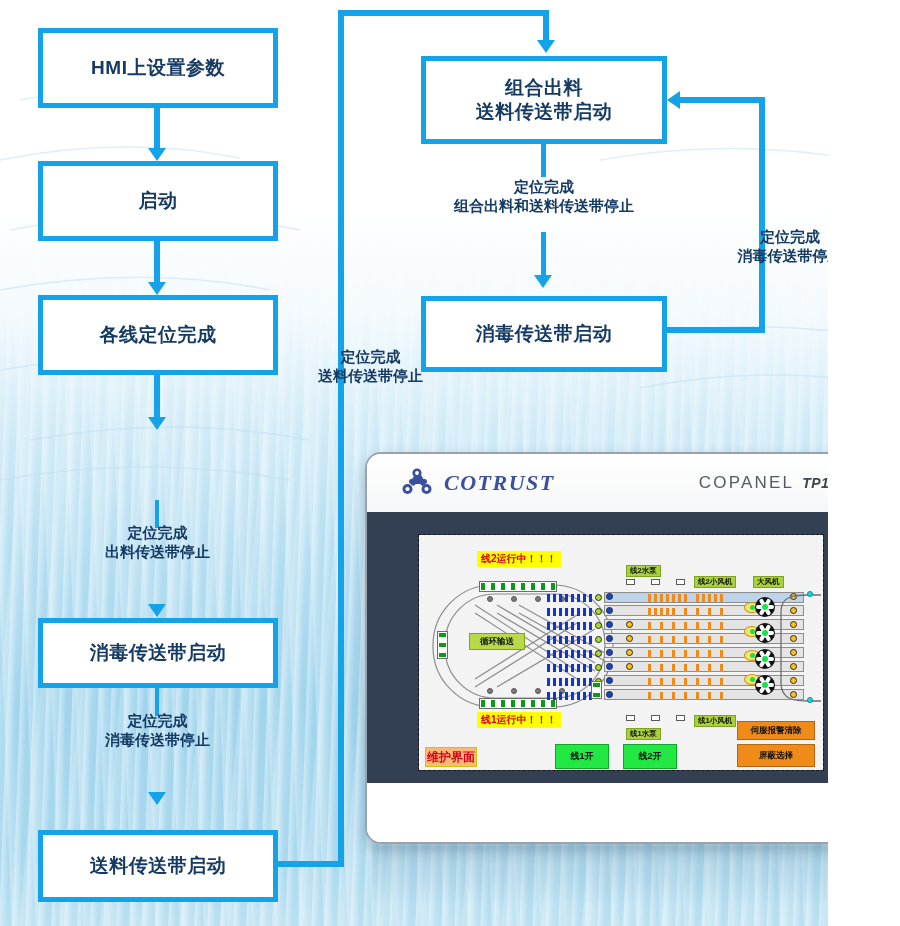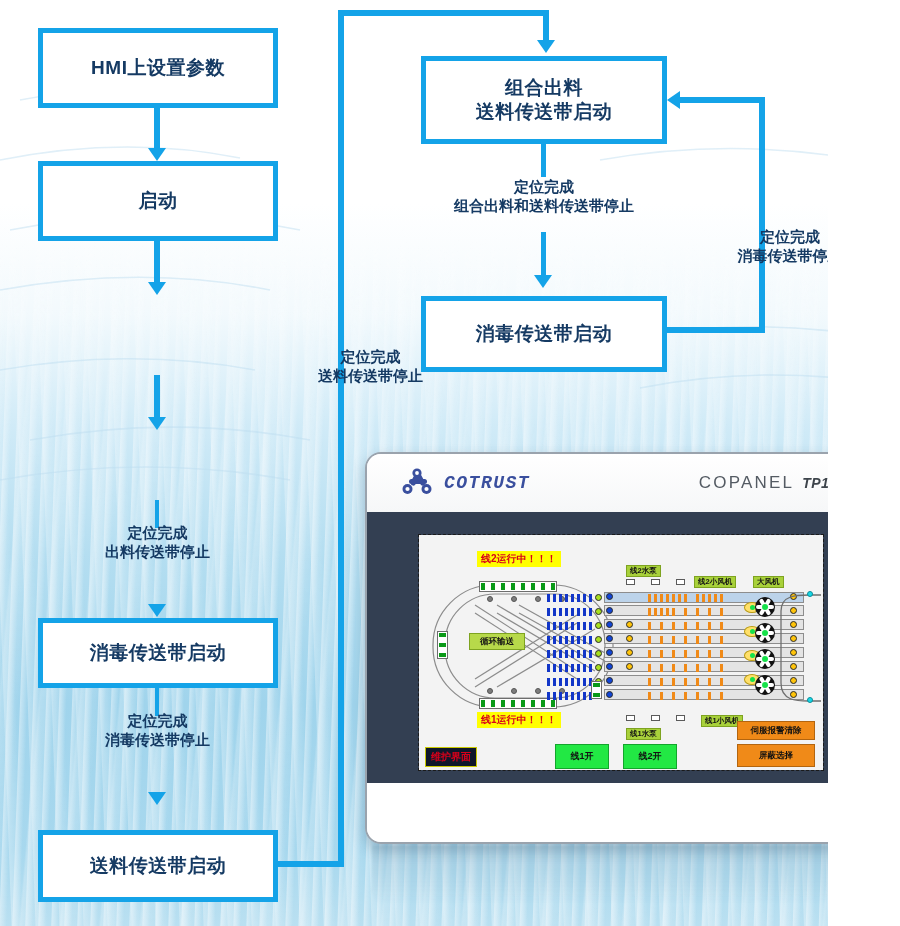--- a/index.html
+++ b/index.html
@@ -96,23 +96,23 @@
     overflow: hidden;
   }
   #hmi-top {
     position: absolute; left:0; top:0; width:100%; height:58px;
     background: linear-gradient(180deg,#ffffff 0%,#f6f7f8 100%);
     display:flex; align-items:center; justify-content:space-between;
     padding: 0 26px 0 34px;
   }
   .brandwrap { display:flex; align-items:center; gap:9px; }
   .brand-text {
-    font-family: Liberation Mono, monospace;
+    font-family: Liberation Serif, serif;
     font-weight: bold; font-style: italic;
-    font-size: 18px; letter-spacing: 1.5px;
+    font-size: 22px; letter-spacing: 1.5px;
     color: #3a4f9e;
   }
   .model-wrap{ display:flex; align-items:center; gap:8px; }
   .model-a{ font-size:17px; color:#545b63; letter-spacing:2.2px; }
   .model-b{ font-size:14px; color:#3d444b; font-weight:bold; font-style:italic; letter-spacing:.5px;}
 
   #hmi-bezel {
     position:absolute; left:0; top:58px; width:100%; height:275px;
     background:#333f52;
   }
@@ -160,22 +160,22 @@
   .banner{
     position:absolute; background:#ffff00; color:#d8001a;
     font-size:10px; font-weight:bold; padding:1px 4px; white-space:nowrap;
   }
   .greenbtn{
     position:absolute; background:#22e844; border:1px solid #13a52c;
     color:#111; font-size:9px; font-weight:bold;
     display:flex;align-items:center;justify-content:center; white-space:nowrap;
   }
   .yellowbtn{
-    position:absolute; background:#0f172a; border:1px solid #c9c900;
-    color:#d8001a; font-size:10px; font-weight:bold;
+    position:absolute; background:#fdba74; border:1px solid #c9c900;
+    color:#d8001a; font-size:12px; font-weight:bold;
     display:flex;align-items:center;justify-content:center; white-space:nowrap;
   }
   .orgbtn{
     position:absolute; background:#f08a18; border:1px solid #b3650f;
     color:#111; font-size:8.5px; font-weight:bold;
     display:flex;align-items:center;justify-content:center; white-space:nowrap;
   }
   .tag{
     position:absolute; background:#a8d13a; border:1px solid #7ea320;
     color:#141414; font-size:7.5px; font-weight:bold;
@@ -250,20 +250,23 @@
   <div class="conn" style="left:154px; top:108px; width:6px; height:45px;"></div>
   <div class="arrow-d" style="left:148px; top:148px;"></div>
 
   <div class="fbox" style="left:38px; top:161px; width:240px; height:80px;">
     <span>启动</span>
   </div>
 
   <div class="conn" style="left:154px; top:241px; width:6px; height:46px;"></div>
   <div class="arrow-d" style="left:148px; top:282px;"></div>
 
+  <div class="fbox" style="left:38px; top:295px; width:240px; height:80px;">
+    <span>各线定位完成</span>
+  </div>
 
   <div class="conn" style="left:154px; top:375px; width:6px; height:46px;"></div>
   <div class="arrow-d" style="left:148px; top:417px;"></div>
 
 
   <div class="conn" style="left:155px; top:500px; width:4px; height:28px;"></div>
   <div class="lbl" style="left:55px; top:524px; width:205px;">定位完成
 出料传送带停止</div>
   <div class="arrow-d" style="left:148px; top:604px;"></div>
 
@@ -664,21 +667,21 @@
           <path d="M2 28 C 2 12, 18 12, 30 12 L42 12" stroke="#6f6f6f" stroke-width="1.3" fill="none"></path>
           <path d="M2 100 C 2 118, 18 118, 30 118 L42 118" stroke="#6f6f6f" stroke-width="1.3" fill="none"></path>
           <line x1="2" y1="28" x2="2" y2="100" stroke="#6f6f6f" stroke-width="1.3"></line>
         </svg>
         <div class="cyan" style="left:388px;top:56px;"></div>
         <div class="cyan" style="left:388px;top:162px;"></div>
 
         <div class="tag" style="left:207px; top:30px;">线2水泵</div>
         <div class="tag" style="left:275px; top:41px;">线2小风机</div>
         <div class="tag" style="left:334px; top:41px;">大风机</div>
-        <div class="tag" style="left:282px; top:180px;">线1小风机</div>
+        <div class="tag" style="left:275px; top:180px;">线1小风机</div>
         <div class="tag" style="left:207px; top:193px;">线1水泵</div>
 
         <div class="yellowbtn" style="left:6px; top:212px; width:52px; height:20px;">维护界面</div>
         <div class="greenbtn" style="left:136px; top:209px; width:54px; height:25px;">线1开</div>
         <div class="greenbtn" style="left:204px; top:209px; width:54px; height:25px;">线2开</div>
         <div class="orgbtn" style="left:318px; top:186px; width:78px; height:19px;">伺服报警清除</div>
         <div class="orgbtn" style="left:318px; top:209px; width:78px; height:23px;">屏蔽选择</div>
 
       </div>
     </div>

